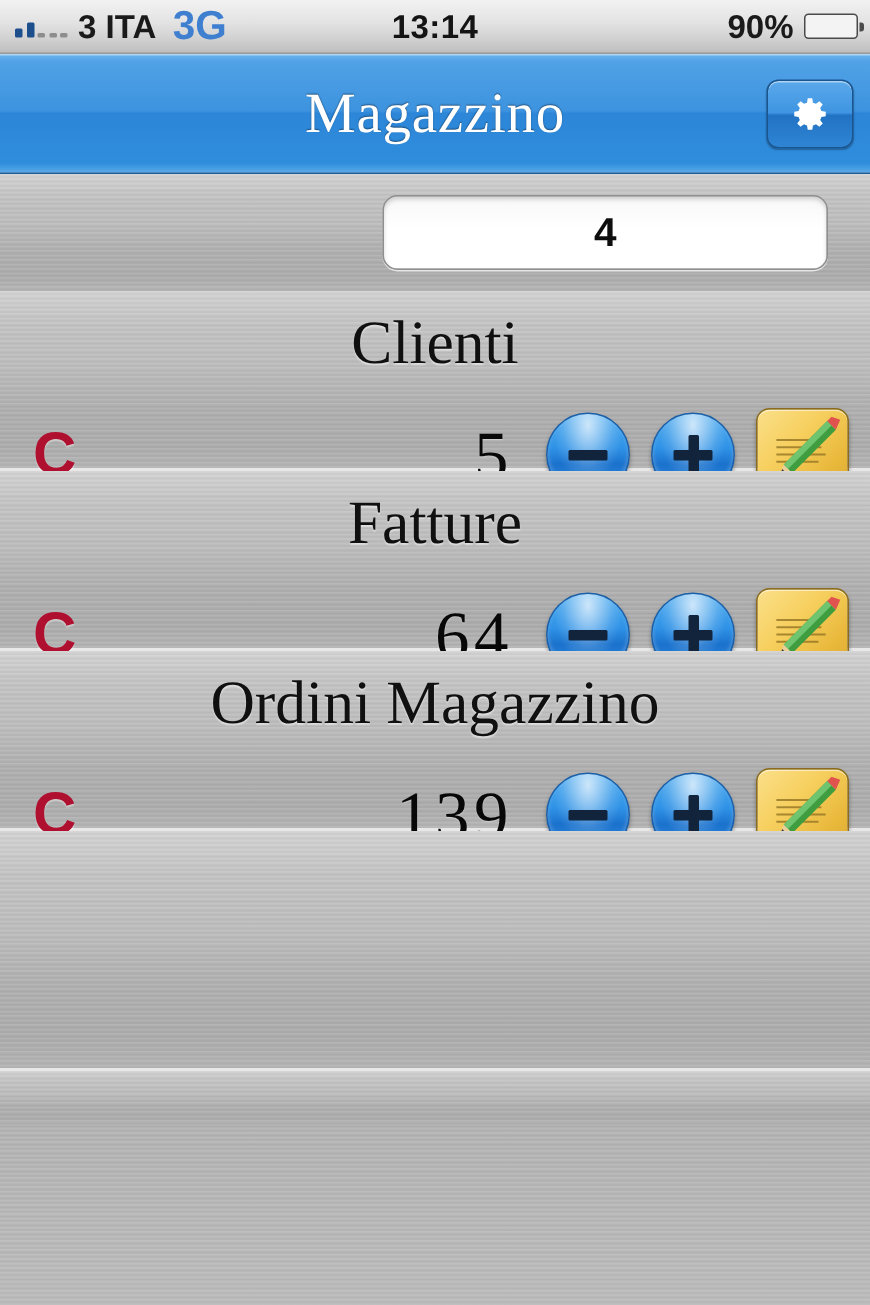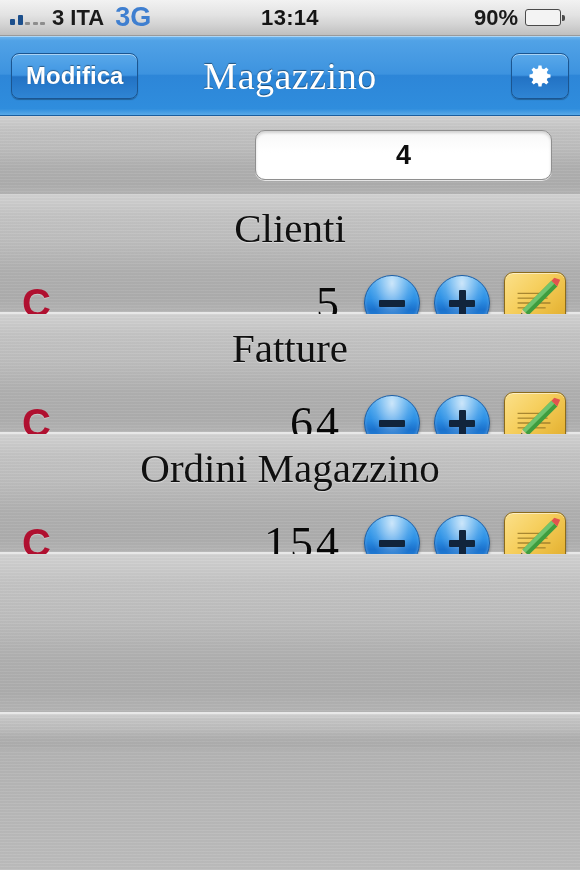--- a/index.html
+++ b/index.html
@@ -63,21 +63,21 @@
     position: absolute;
     left: 0; right: 0;
     text-align: center;
     font-size: 22px;
     color: #141414;
     letter-spacing: 0.3px;
   }
 
   .sb-right {
     position: absolute;
-    right: 19px;
+    right: 8px;
     display: flex;
     align-items: center;
     gap: 7px;
   }
   .batt-pct { font-size: 22px; color: #1a1a1a; }
   .battery {
     position: relative;
     width: 36px; height: 17px;
     border: 1.5px solid #4a4a4a;
     border-radius: 3px;
@@ -312,21 +312,20 @@
     <div class="sb-time">13:14</div>
     <div class="sb-right">
       <span class="batt-pct">90%</span>
       <span class="battery">
         <span class="batt-fill" id="batt-fill" style="width: 90%;"></span>
       </span>
     </div>
   </div>
 
   <div class="navbar">
-    <div class="nav-btn edit">Modifica</div>
     <div class="nav-title">Magazzino</div>
     <div class="nav-btn gear">
       <svg class="gear-svg" viewBox="0 0 24 24">
         <path fill="#ffffff" d="M12 8.2a3.8 3.8 0 1 0 0 7.6 3.8 3.8 0 0 0 0-7.6zm0 5.6a1.8 1.8 0 1 1 0-3.6 1.8 1.8 0 0 1 0 3.6z"></path>
         <path fill="#ffffff" d="M21 13.3v-2.6l-2.5-.4a6.9 6.9 0 0 0-.7-1.7l1.5-2-1.9-1.9-2 1.5a6.9 6.9 0 0 0-1.7-.7L13.3 3h-2.6l-.4 2.5a6.9 6.9 0 0 0-1.7.7l-2-1.5-1.9 1.9 1.5 2a6.9 6.9 0 0 0-.7 1.7L3 10.7v2.6l2.5.4c.16.6.4 1.17.7 1.7l-1.5 2 1.9 1.9 2-1.5c.53.3 1.1.54 1.7.7l.4 2.5h2.6l.4-2.5c.6-.16 1.17-.4 1.7-.7l2 1.5 1.9-1.9-1.5-2c.3-.53.54-1.1.7-1.7l2.5-.4z"></path>
       </svg>
     </div>
   </div>
 
   <div class="content">
@@ -408,21 +407,21 @@
             </g>
           </svg>
         </span>
       </div>
     </div>
 
     <div class="row counter">
       <div class="ctr-title">Ordini Magazzino</div>
       <div class="ctr-body">
         <span class="clear-c">C</span>
-        <span class="ctr-value">154</span>
+        <span class="ctr-value">139</span>
         <span class="circ-btn">
           <span class="sign">
               <span class="h"></span>
             </span>
         </span>
         <span class="circ-btn">
           <span class="sign">
               <span class="h"></span>
               <span class="v"></span>
             </span>

